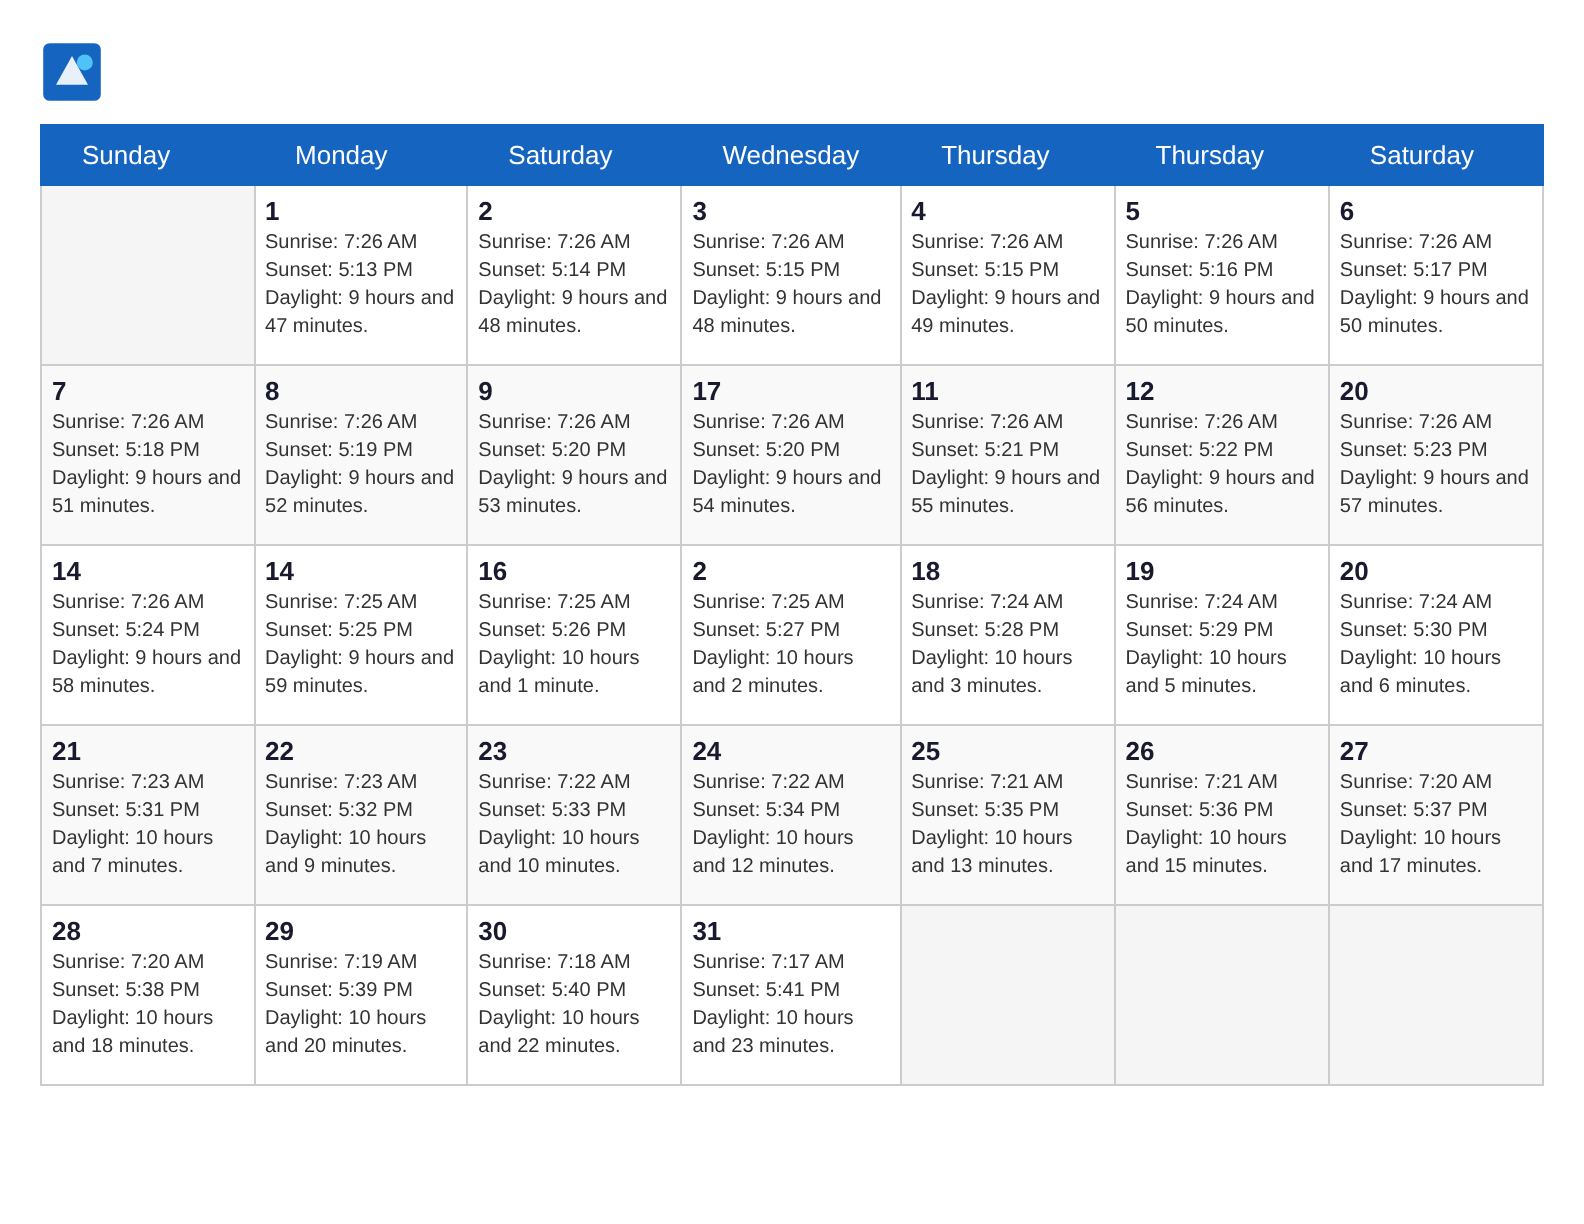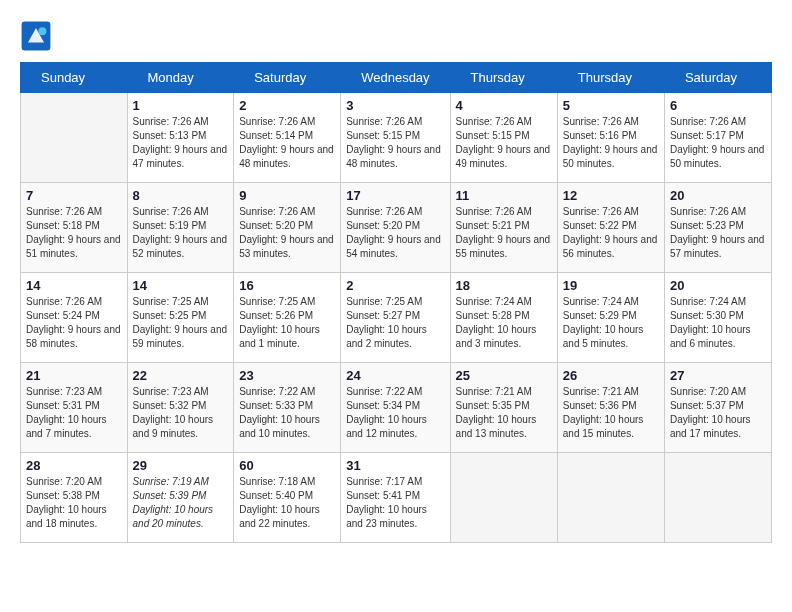--- a/index.html
+++ b/index.html
@@ -292,26 +292,26 @@
       </tr>
       <tr>
         <td>
           <div class="day-number">28</div>
           <div class="day-info" style="white-space: pre-line;">Sunrise: 7:20 AM
 Sunset: 5:38 PM
 Daylight: 10 hours and 18 minutes.</div>
         </td>
         <td>
           <div class="day-number">29</div>
-          <div class="day-info" style="white-space: pre-line; font-style: italic;">Sunrise: 7:19 AM
+          <div class="day-info" style="white-space: pre-line;">Sunrise: 7:19 AM
 Sunset: 5:39 PM
 Daylight: 10 hours and 20 minutes.</div>
         </td>
         <td>
-          <div class="day-number">60</div>
+          <div class="day-number">30</div>
           <div class="day-info" style="white-space: pre-line;">Sunrise: 7:18 AM
 Sunset: 5:40 PM
 Daylight: 10 hours and 22 minutes.</div>
         </td>
         <td>
           <div class="day-number">31</div>
           <div class="day-info" style="white-space: pre-line;">Sunrise: 7:17 AM
 Sunset: 5:41 PM
 Daylight: 10 hours and 23 minutes.</div>
         </td>

